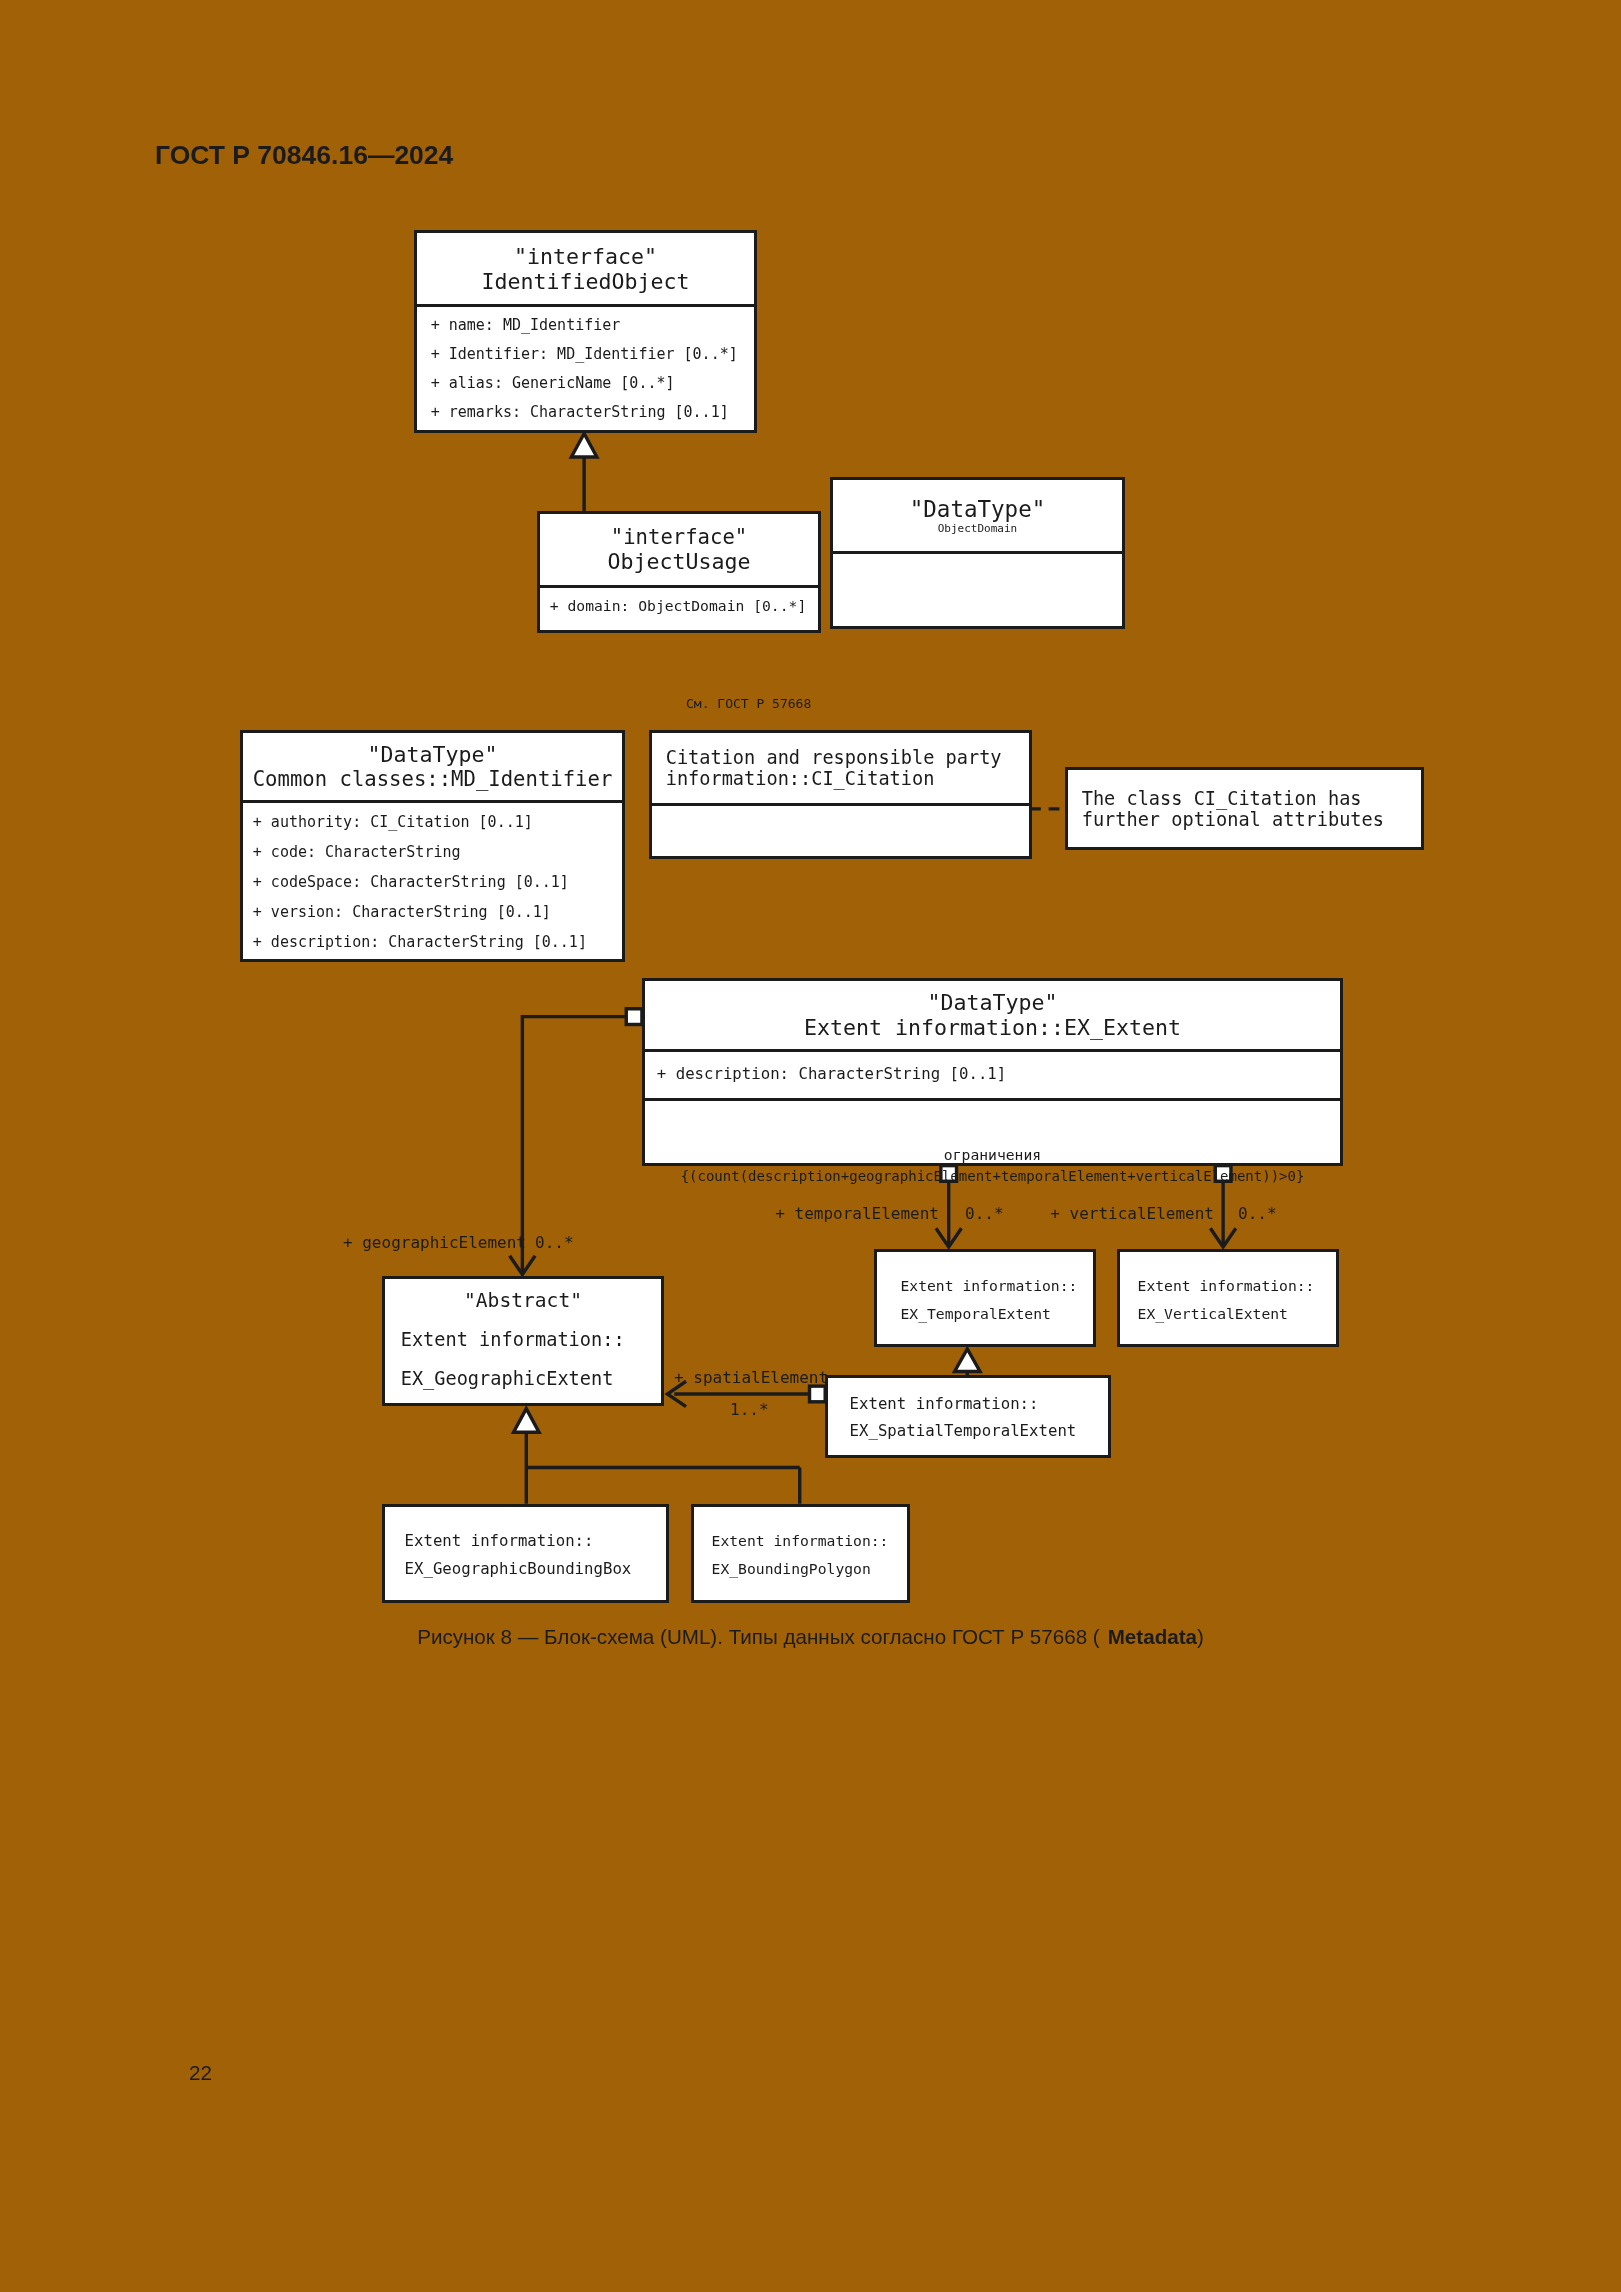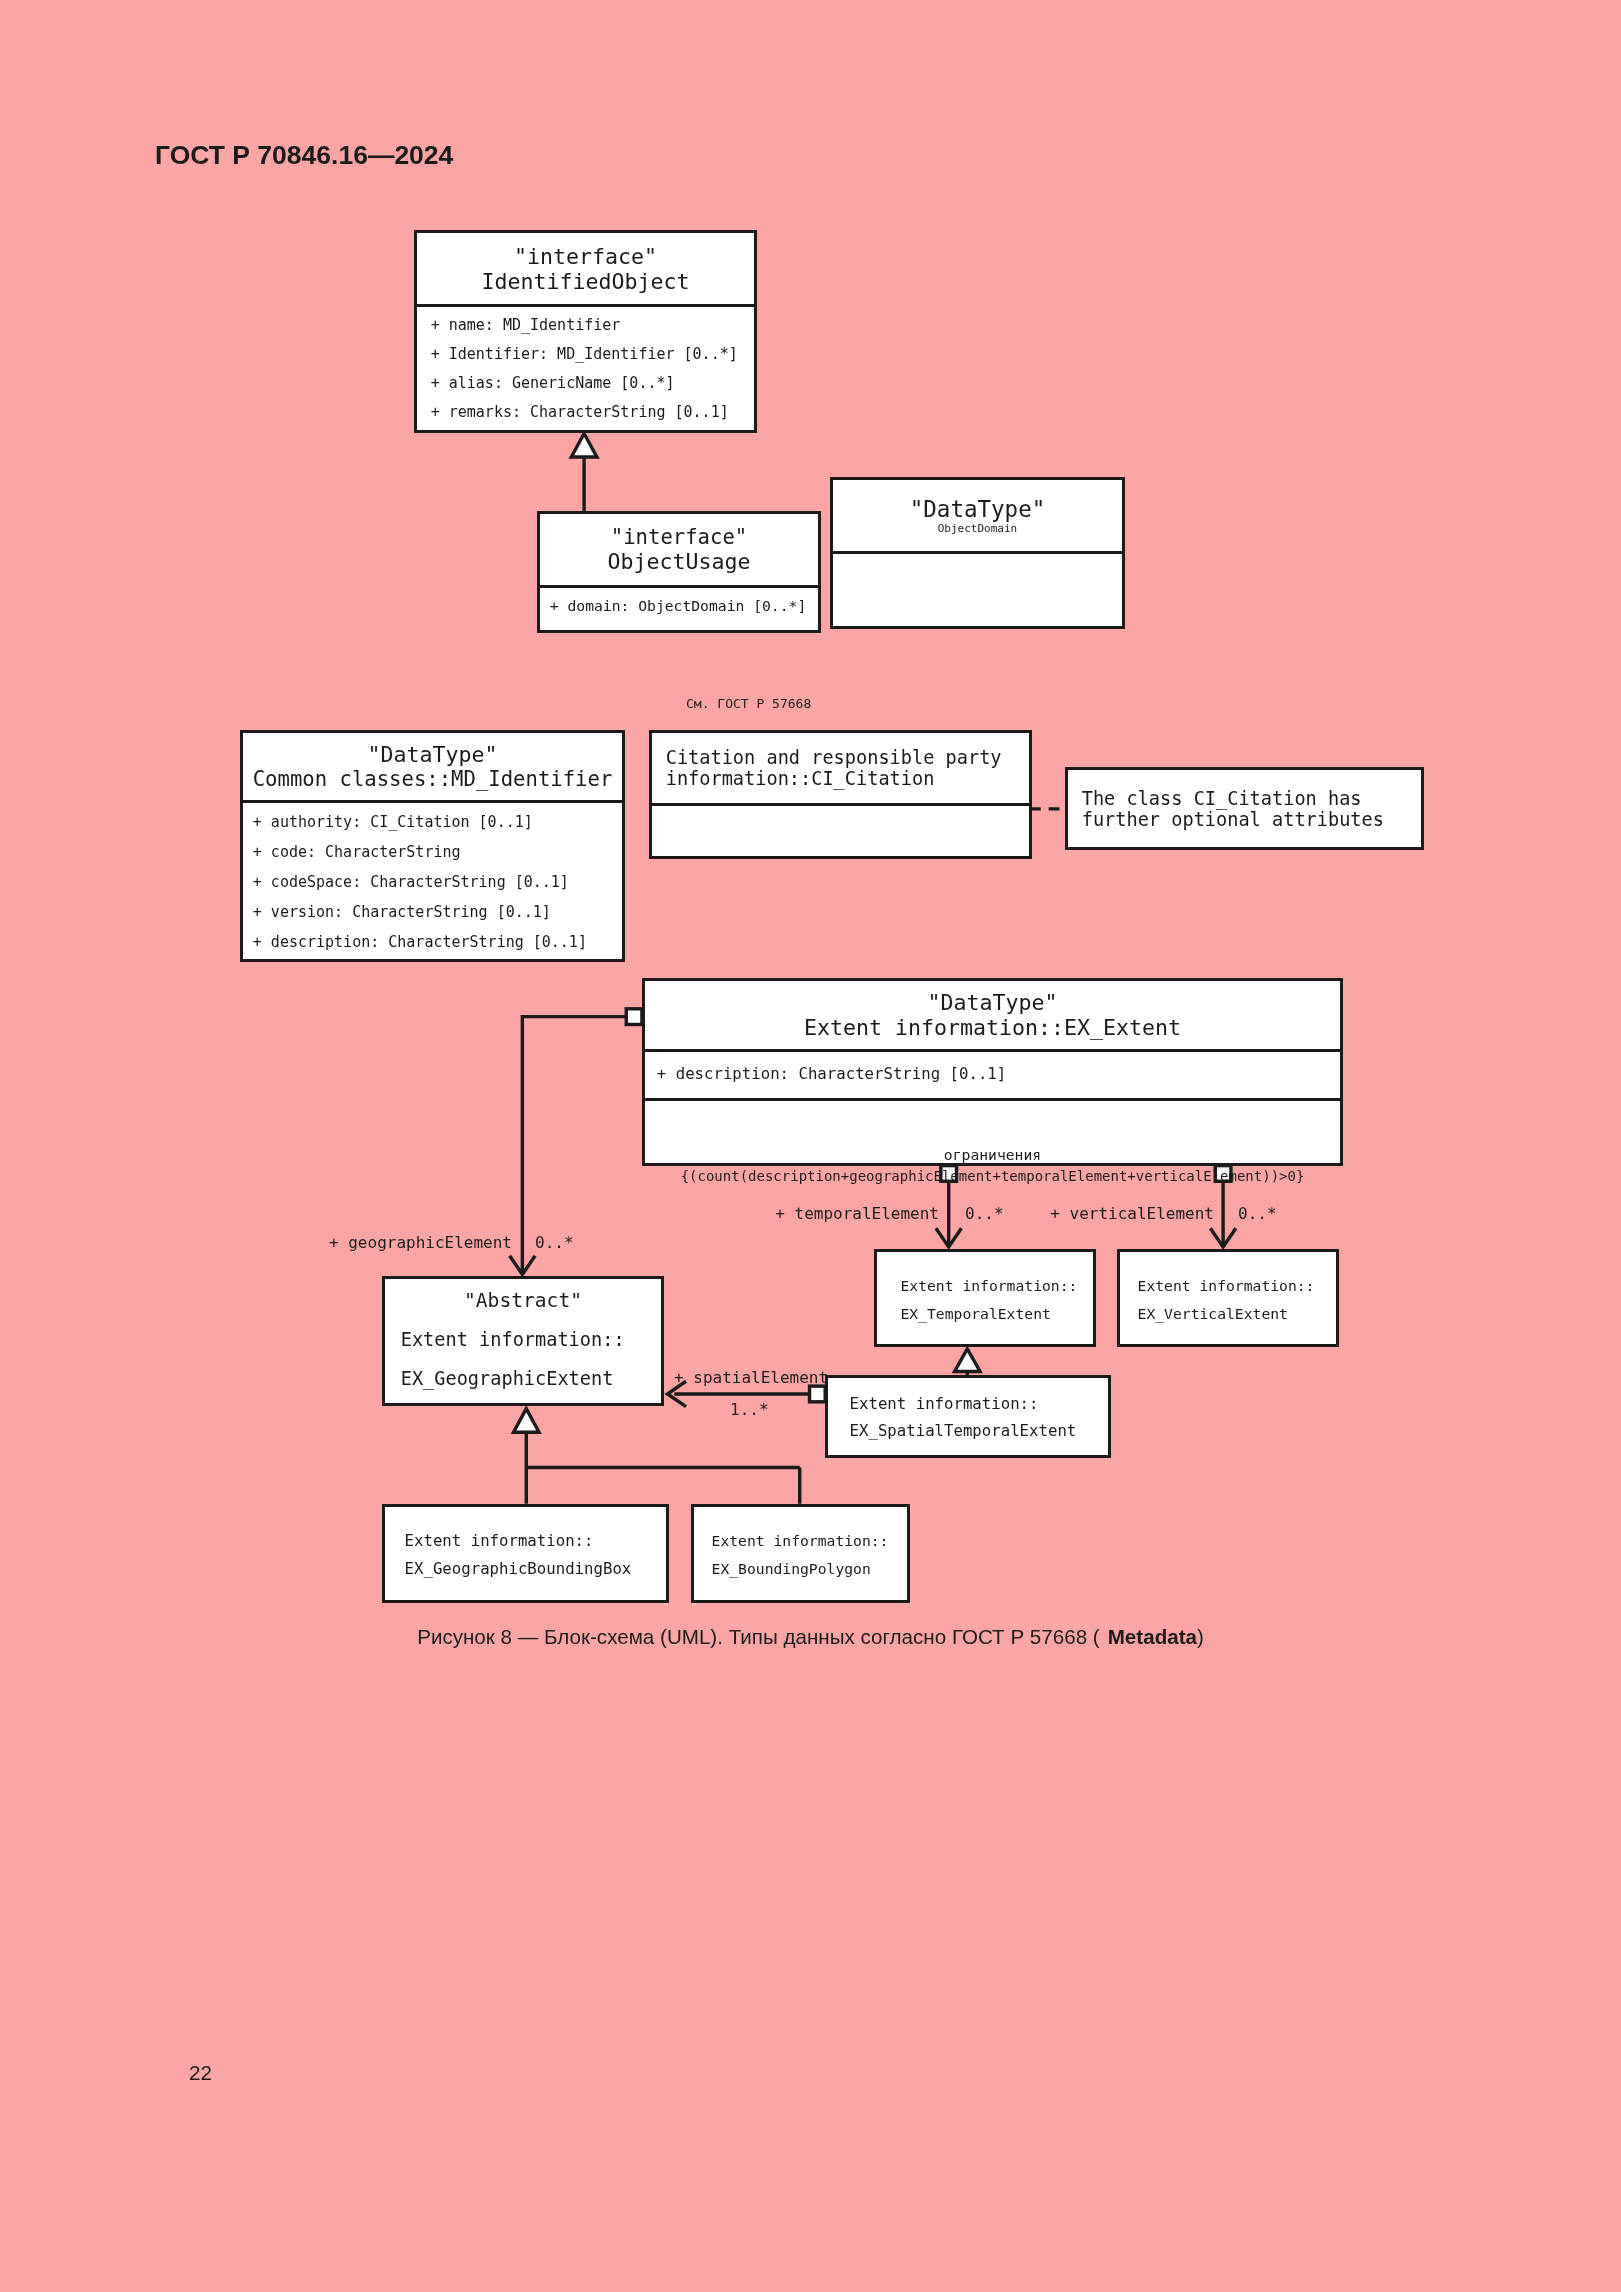--- a/index.html
+++ b/index.html
@@ -1,18 +1,18 @@
 <!DOCTYPE html>
 <html><head>
 <meta charset="utf-8">
 <style>
   :root{ --ink:#1b1b1b; }
   html,body{ margin:0; padding:0; background:#e8e8e8; }
   #page{
-    position:relative; width:1621px; height:2293px; background:#fca5a5;
+    position:relative; width:1621px; height:2293px; background:#a16207;
     font-family:"DejaVu Sans Mono", monospace; color:var(--ink); overflow:hidden;
   }
   .sans{ font-family:"Liberation Sans", sans-serif; }
   .abs{ position:absolute; box-sizing:border-box; }
   .box{ position:absolute; box-sizing:border-box; border:3.9px solid var(--ink); background:#fff; }
   .title{ box-sizing:border-box; border-bottom:3.9px solid var(--ink);
           display:flex; flex-direction:column; align-items:center; justify-content:center; }
   .title.left{ align-items:flex-start; }
   .attrs{ box-sizing:border-box; padding-top:3.9px; }
   .attrs > div{ white-space:nowrap; }
@@ -140,21 +140,21 @@
     </div>
     <div class="attrs" style="height:49px; border-bottom:3.9px solid var(--ink); padding-left:11.8px; font-size:15.7px; line-height:43px; padding-top:0;">
         <div>+ description: CharacterString [0..1]</div>
       </div>
     <div style="text-align:center; padding-top:4.9px;">
       <div style="font-size:14.7px; line-height:21.6px;margin-top:38px;">ограничения</div>
       <div style="font-size:14px; line-height:23.5px; white-space:nowrap;">{(count(description+geographicElement+temporalElement+verticalElement))&gt;0}</div>
     </div>
   </div>
 
-  <div class="lbl r" style="left:245px; top:1233px; width:267px;">+ geographicElement</div>
+  <div class="lbl r" style="left:259px; top:1233px; width:267px;">+ geographicElement</div>
   <div class="lbl" style="left:535px; top:1233px;">0..*</div>
 
   <div class="lbl r" style="left:676px; top:1204px; width:263px;">+ temporalElement</div>
   <div class="lbl" style="left:965px; top:1204px;">0..*</div>
 
   <div class="lbl r" style="left:949px; top:1204px; width:265px;">+ verticalElement</div>
   <div class="lbl" style="left:1238px; top:1204px;">0..*</div>
 
   <div class="lbl" style="left:674px; top:1368px;">+ spatialElement</div>
   <div class="lbl" style="left:730px; top:1400px;">1..*</div>

